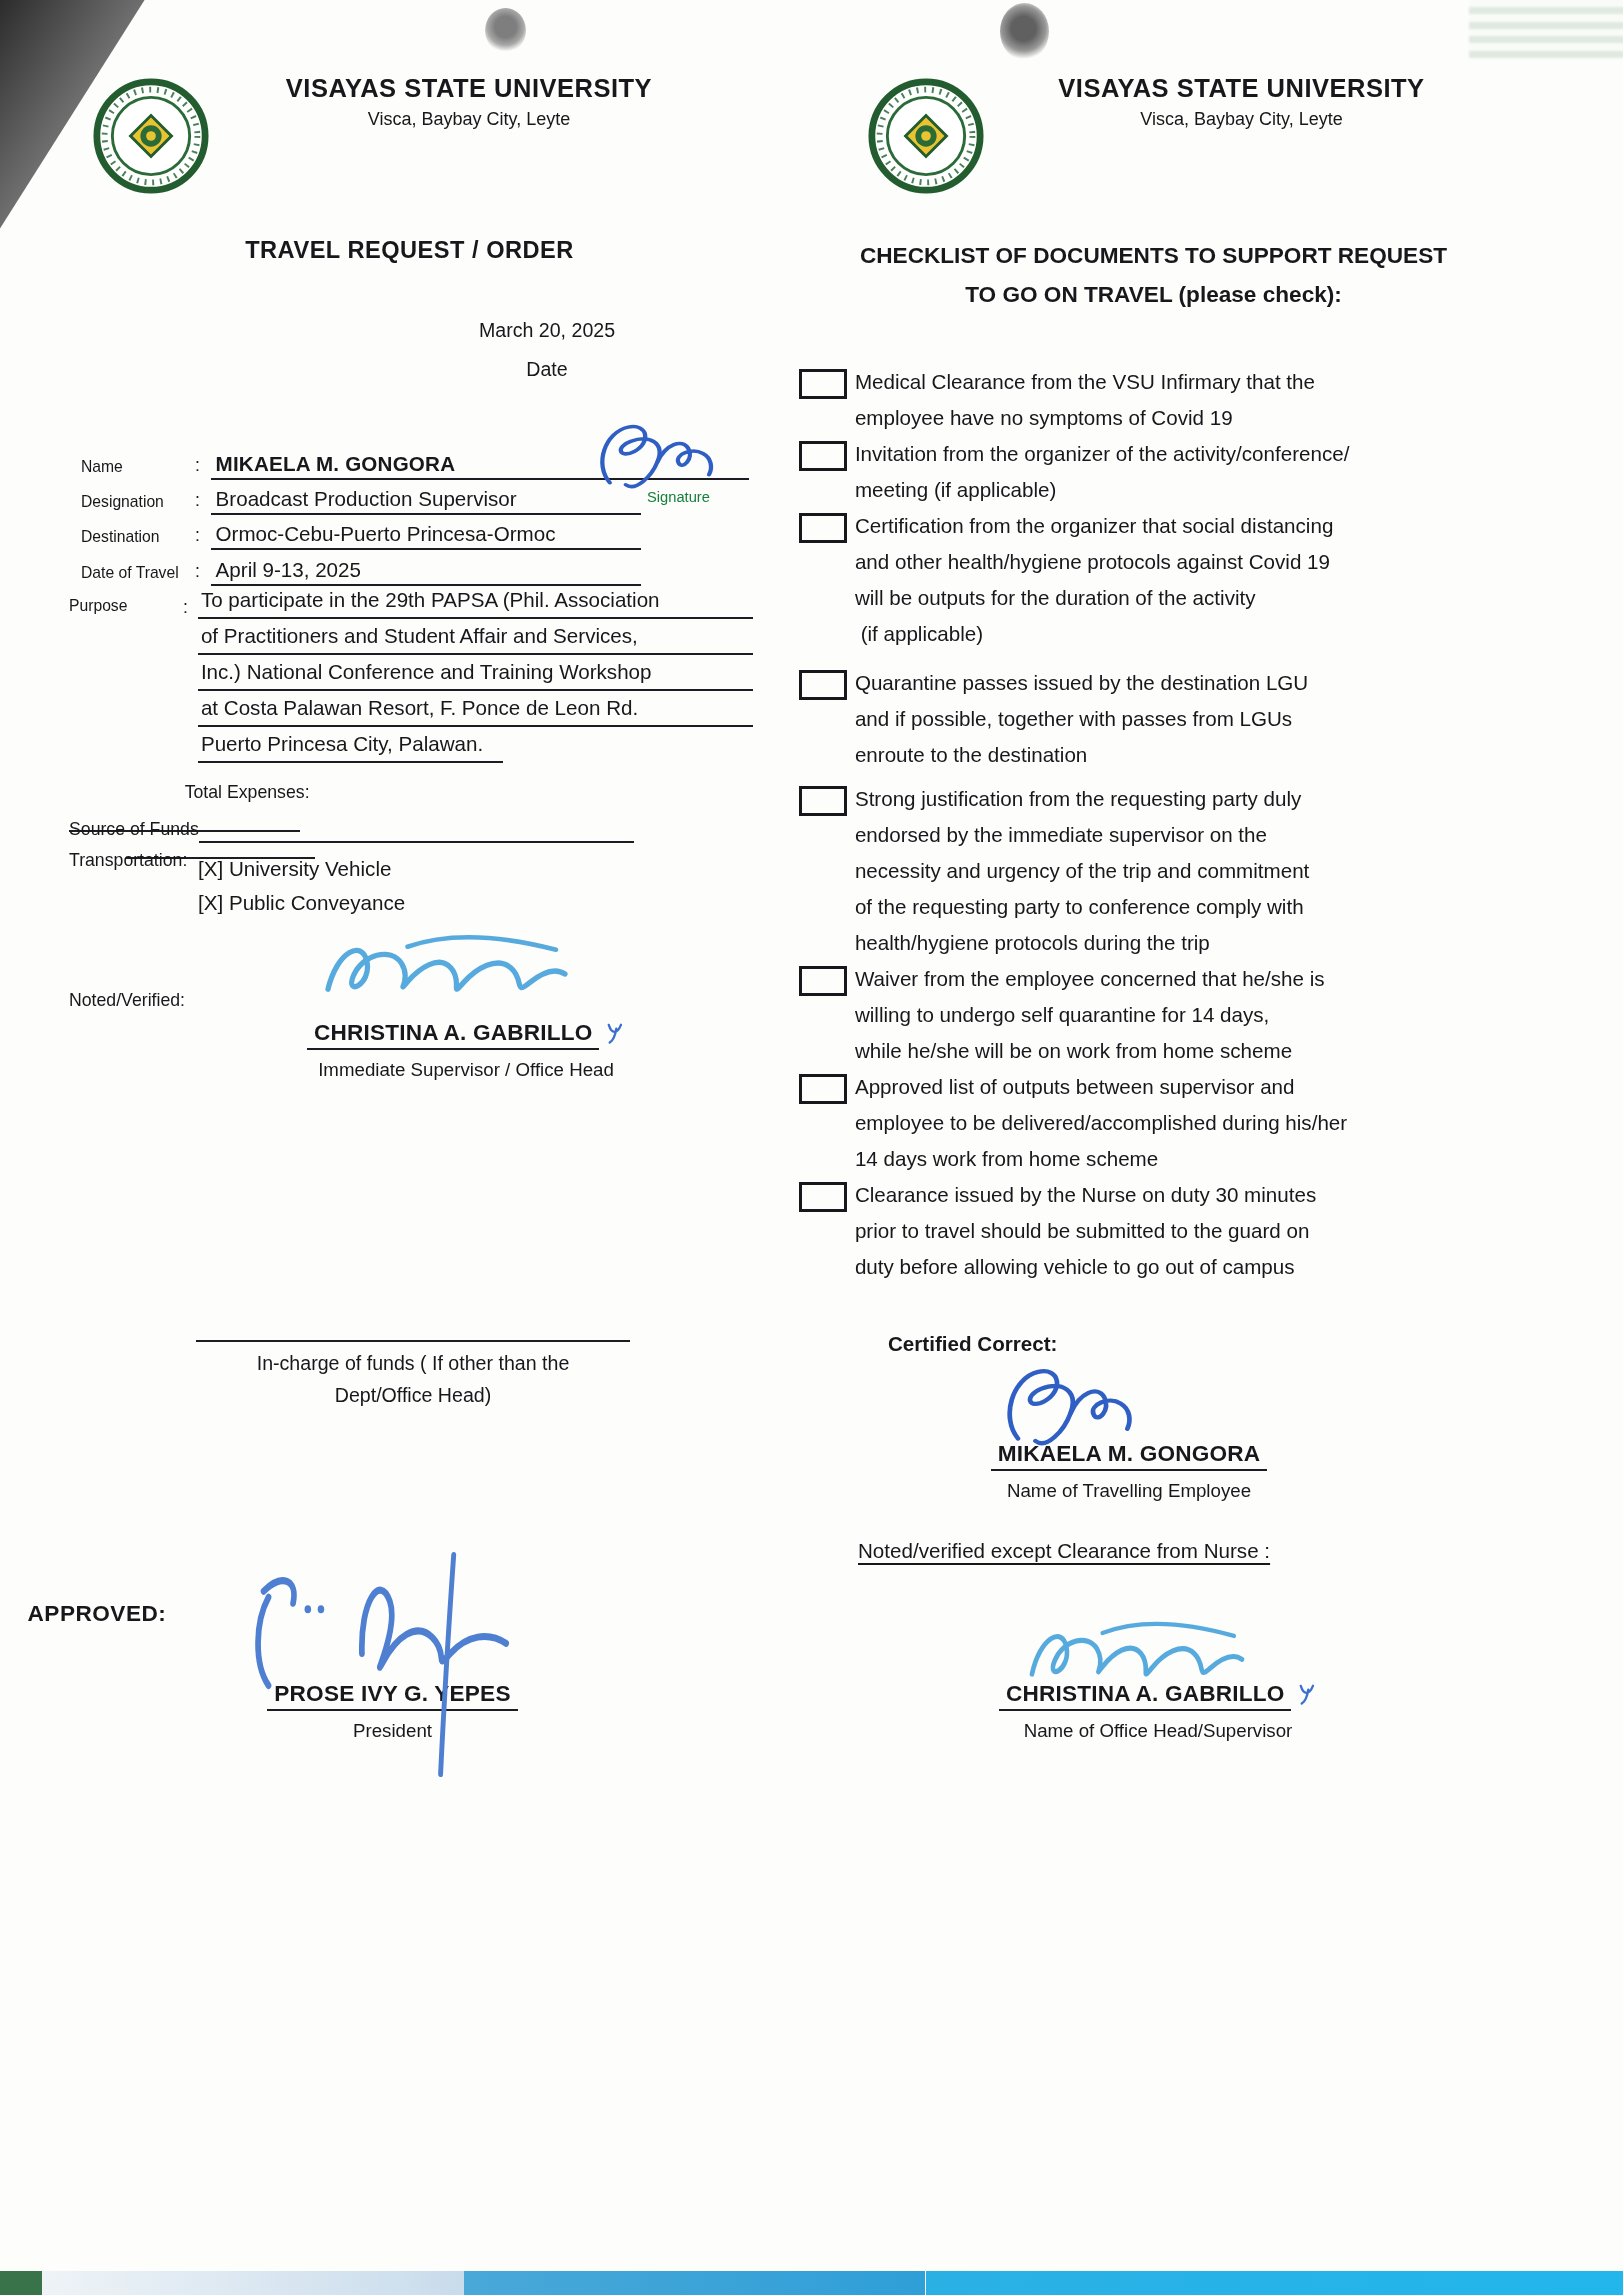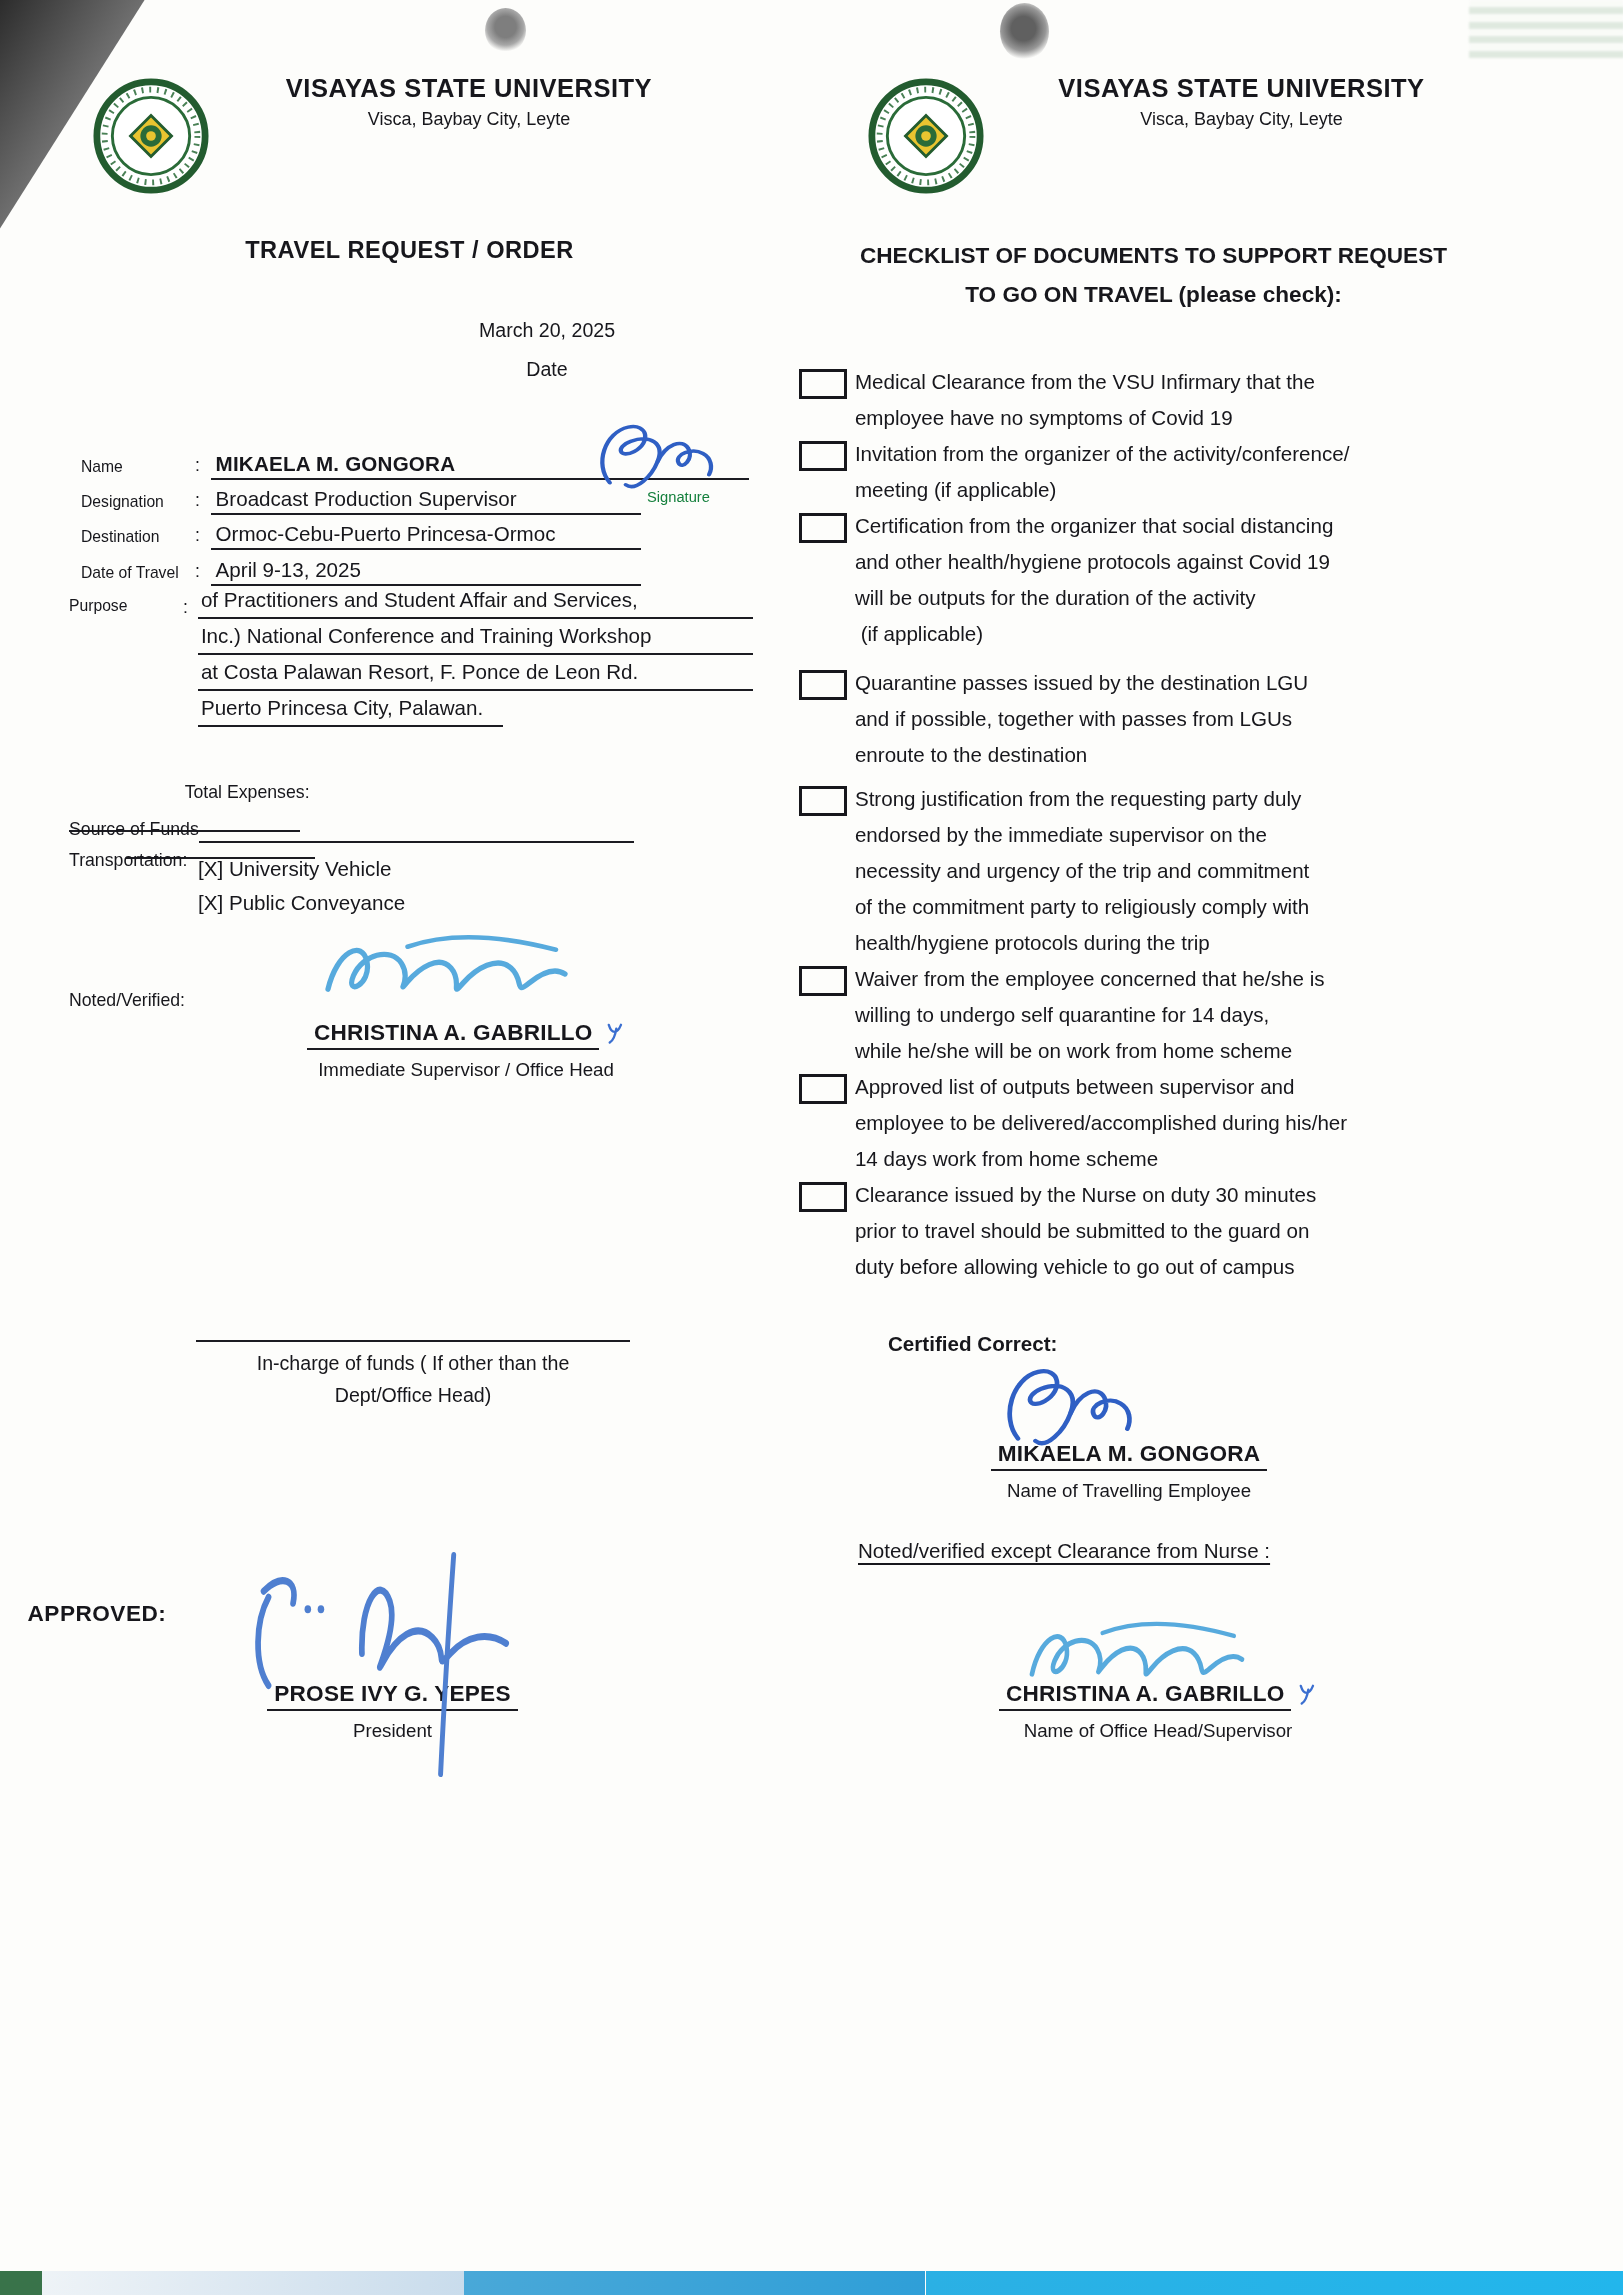--- a/index.html
+++ b/index.html
@@ -191,20 +191,21 @@
     <span class="f-value w-std">April 9-13, 2025</span>
   </div>
 
   <span class="signature-label">Signature</span>
 
   <div class="purpose-label">
     <span class="f-label">Purpose</span>
     <span class="f-colon">:</span>
   </div>
   <div class="purpose-lines">
+      <div class="purpose-line">To participate in the 29th PAPSA (Phil. Association</div>
       <div class="purpose-line">of Practitioners and Student Affair and Services,</div>
       <div class="purpose-line">Inc.) National Conference and Training Workshop</div>
       <div class="purpose-line">at Costa Palawan Resort, F. Ponce de Leon Rd.</div>
       <div class="purpose-line last">Puerto Princesa City, Palawan.</div>
     </div>
 
   <div class="misc-row" style="top:782px;flex-direction:column;">
     <span class="m-label">Total Expenses:</span>
     <span class="uline ul-a"></span>
     <span class="uline ul-b"></span>
@@ -274,21 +275,21 @@
       <div class="check-item">
         <span class="checkbox"></span>
         <div class="check-text"><div>Certification from the organizer that social distancing</div><div>and other health/hygiene protocols against Covid 19</div><div>will be outputs for the duration of the activity</div><div> (if applicable)</div></div>
       </div>
       <div class="check-item">
         <span class="checkbox"></span>
         <div class="check-text"><div>Quarantine passes issued by the destination LGU</div><div>and if possible, together with passes from LGUs</div><div>enroute to the destination</div></div>
       </div>
       <div class="check-item">
         <span class="checkbox"></span>
-        <div class="check-text"><div>Strong justification from the requesting party duly</div><div>endorsed by the immediate supervisor on the</div><div>necessity and urgency of the trip and commitment</div><div>of the commitment party to religiously comply with</div><div>health/hygiene protocols during the trip</div></div>
+        <div class="check-text"><div>Strong justification from the requesting party duly</div><div>endorsed by the immediate supervisor on the</div><div>necessity and urgency of the trip and commitment</div><div>of the requesting party to conference comply with</div><div>health/hygiene protocols during the trip</div></div>
       </div>
       <div class="check-item">
         <span class="checkbox"></span>
         <div class="check-text"><div>Waiver from the employee concerned that he/she is</div><div>willing to undergo self quarantine for 14 days,</div><div>while he/she will be on work from home scheme</div></div>
       </div>
       <div class="check-item">
         <span class="checkbox"></span>
         <div class="check-text"><div>Approved list of outputs between supervisor and</div><div>employee to be delivered/accomplished during his/her</div><div>14 days work from home scheme</div></div>
       </div>
       <div class="check-item">

